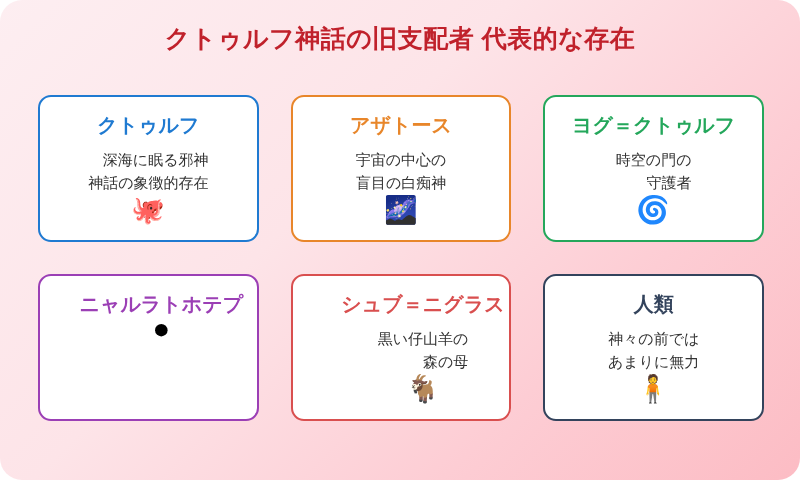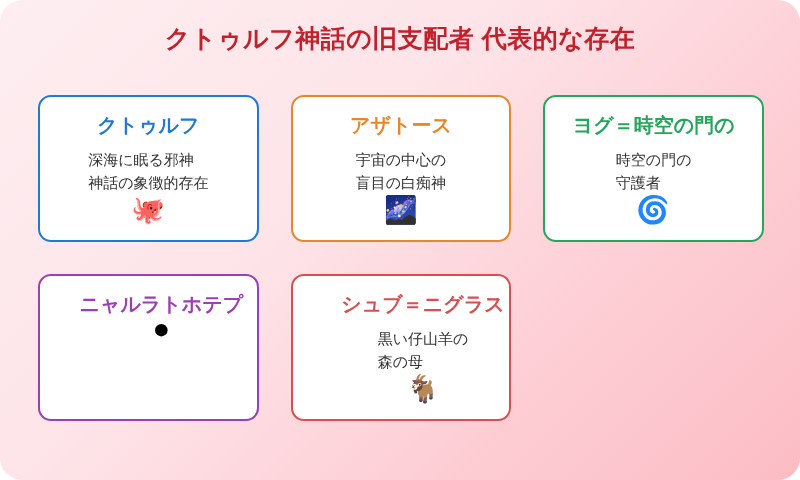--- a/index.html
+++ b/index.html
@@ -62,21 +62,21 @@
     font-weight: bold;
     line-height: 1.1;
     text-align: center;
     white-space: nowrap;
   }
   .card-desc {
     margin-top: 13px;
     font-size: 15px;
     line-height: 1.5;
     color: #333333;
-    text-align: left;
+    text-align: right;
     white-space: pre-line;
   }
   .card-icon {
     margin-top: 2px;
     font-size: 27px;
     line-height: 1.05;
     color: #000000;
     font-family: "DejaVu Sans", sans-serif;
   }
 </style>
@@ -97,33 +97,39 @@
     </div>
 
     <div class="card" style="border-color: rgb(232, 134, 42);">
       <div class="card-title" style="color: rgb(232, 134, 42); font-family: Liberation Serif, serif;">アザトース</div>
       <div class="card-desc">宇宙の中心の
 盲目の白痴神</div>
       <div class="card-icon">🌌</div>
     </div>
 
     <div class="card" style="border-color: rgb(36, 167, 91);">
-      <div class="card-title" style="color: rgb(36, 167, 91);">ヨグ＝時空の門の</div>
+      <div class="card-title" style="color: rgb(36, 167, 91);">ヨグ＝クトゥルフ</div>
       <div class="card-desc">時空の門の
 守護者</div>
       <div class="card-icon">🌀</div>
     </div>
 
     <div class="card" style="border-color: rgb(155, 63, 181); padding-left: 26px;">
       <div class="card-title" style="color: rgb(155, 63, 181);">ニャルラトホテプ</div>
       <div class="card-icon">⚫</div>
     </div>
 
     <div class="card" style="border-color: rgb(217, 79, 79); padding-left: 44px;">
       <div class="card-title" style="color: rgb(217, 79, 79);">シュブ＝ニグラス</div>
       <div class="card-desc">黒い仔山羊の
 森の母</div>
       <div class="card-icon">🐐</div>
     </div>
 
+    <div class="card" style="border-color: rgb(51, 67, 92);">
+      <div class="card-title" style="color: rgb(51, 67, 92);">人類</div>
+      <div class="card-desc">神々の前では
+あまりに無力</div>
+      <div class="card-icon">🧍</div>
+    </div>
 
   </div>
 </div>
 
 </body></html>

